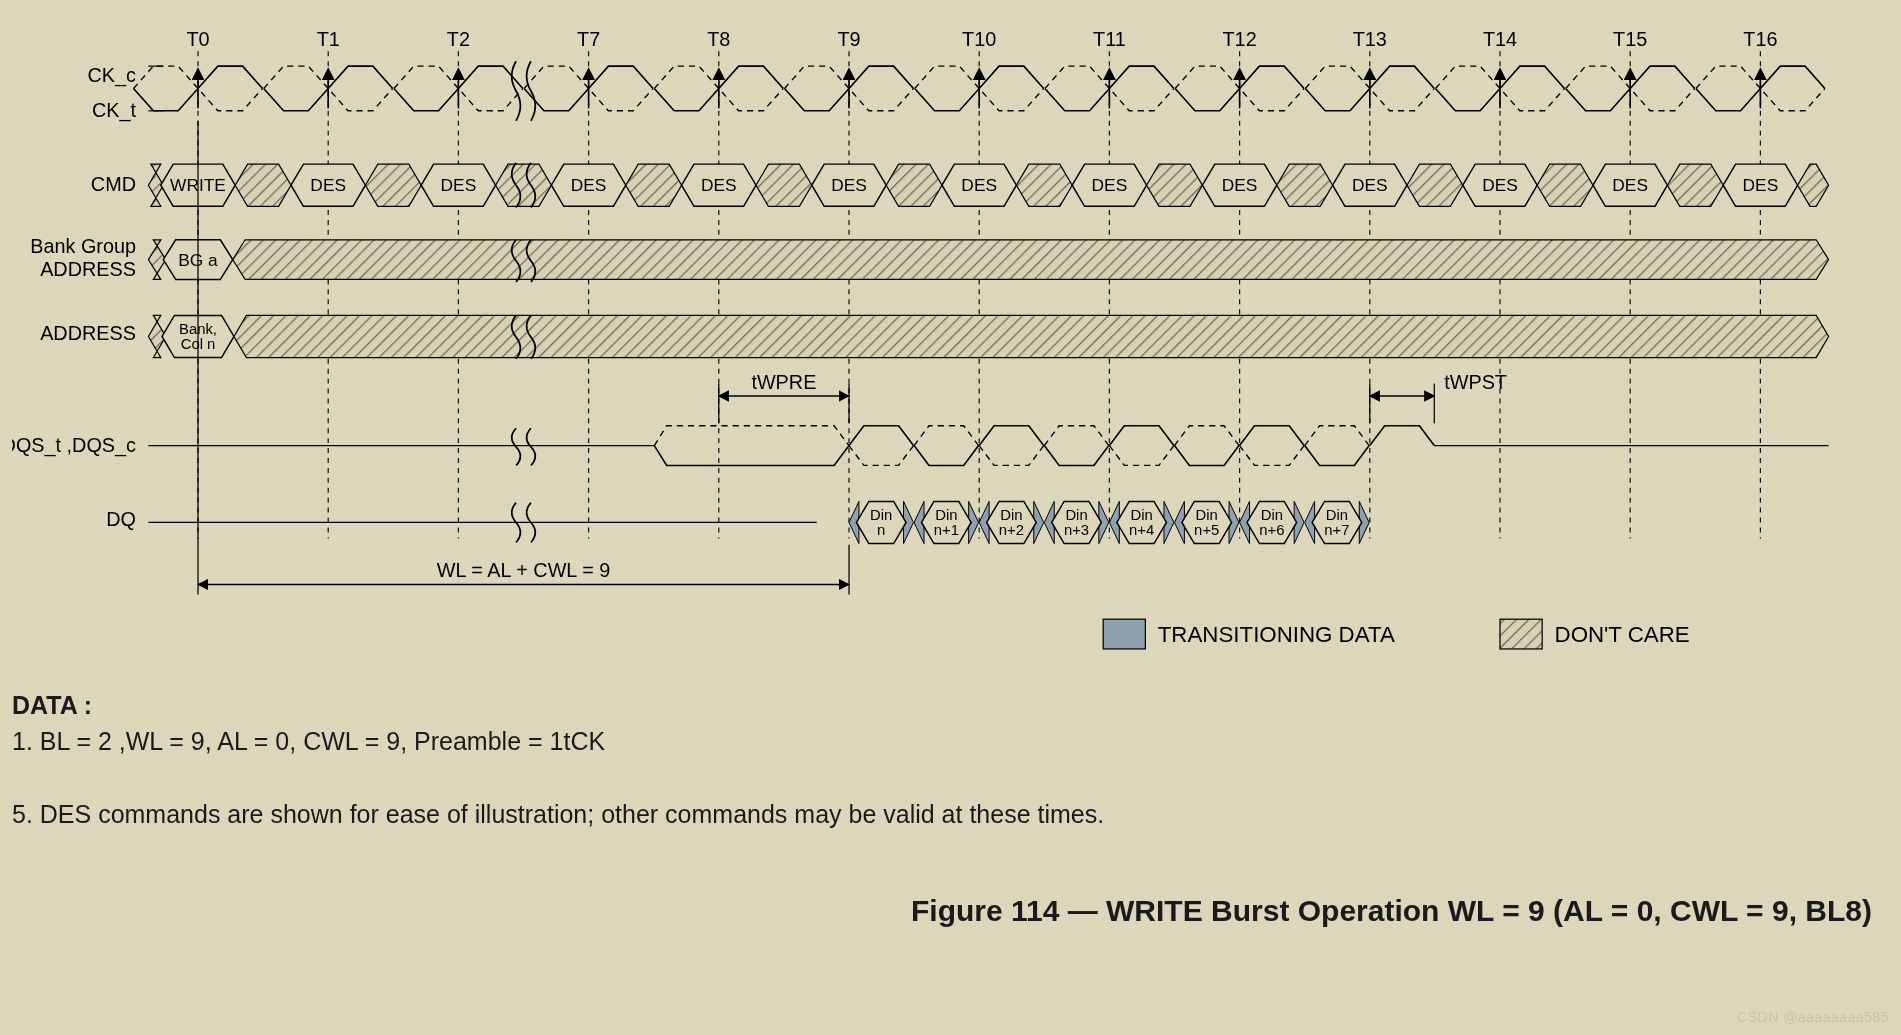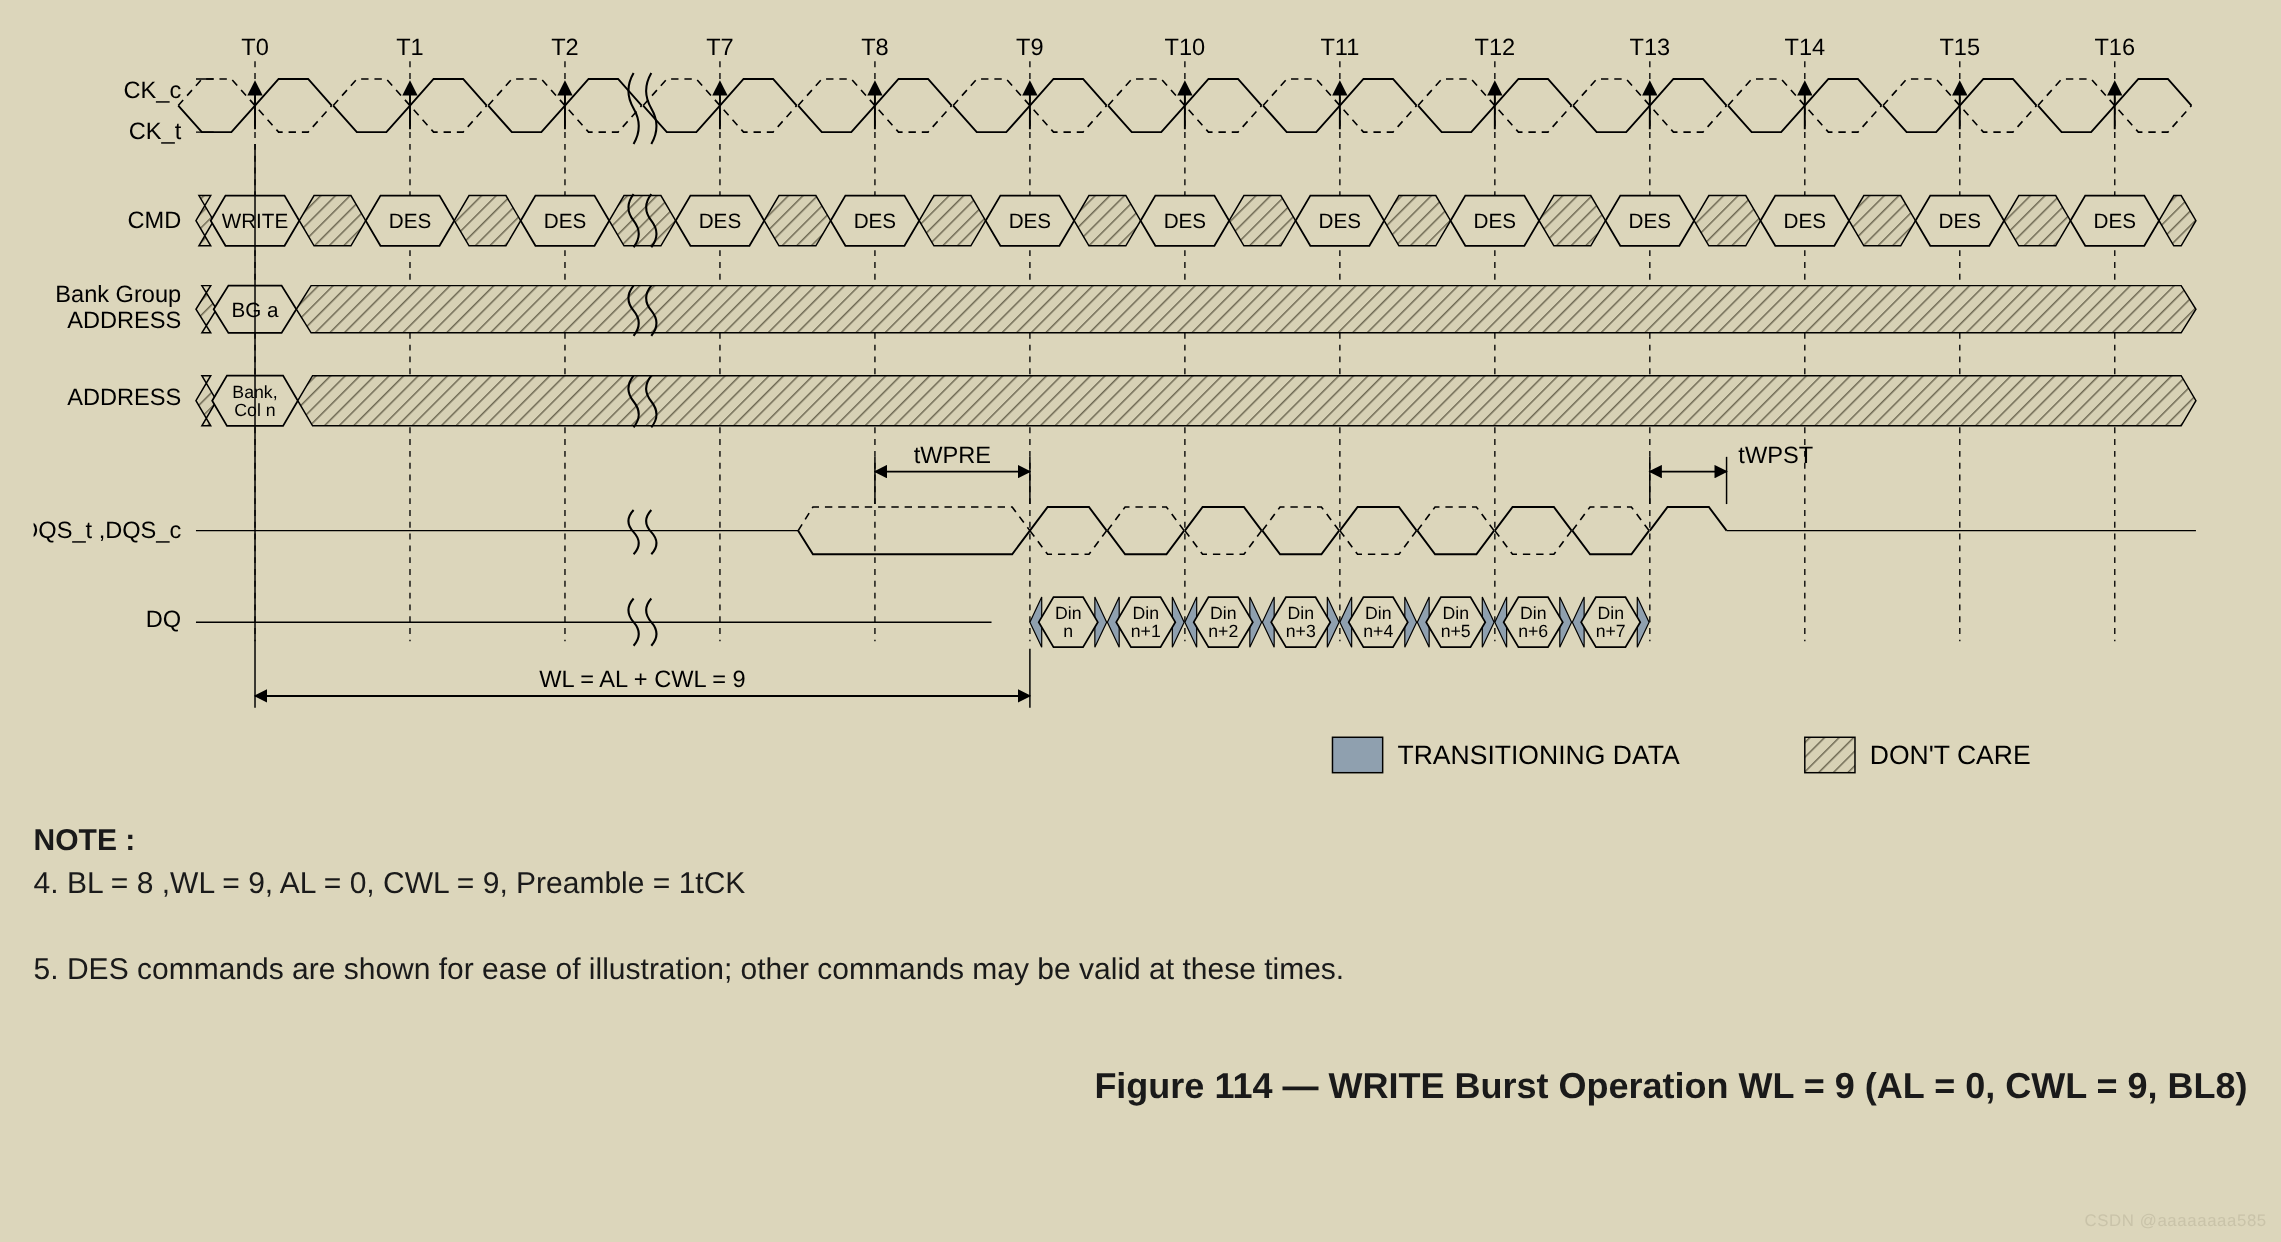--- a/index.html
+++ b/index.html
@@ -1,16 +1,16 @@
 <!DOCTYPE html>
 <html><head>
 <meta charset="utf-8">
 <style>
   html,body{margin:0;padding:0;background:#dcd6bb;font-family:Arial,Helvetica,sans-serif;color:#1a1a1a;}
-  .page{padding:24px 28px 40px 28px;max-width:1860px;}
+  .page{padding:24px 28px 40px 12px;max-width:1860px;}
   svg{display:block;}
   .notes{margin-top:18px;font-size:25px;line-height:1.45;}
   .notes .hdr{font-weight:bold;}
   .fig-title{text-align:right;font-weight:bold;font-size:30px;margin-top:26px;}
   .watermark{position:fixed;right:12px;bottom:10px;color:#c9c3a9;font-size:14px;letter-spacing:.5px;}
 </style>
 </head>
 <body>
 <div class="page">
 
@@ -263,22 +263,22 @@
 
   <g id="legend" font-size="18" font-family="Arial">
         <rect x="880" y="480" width="34" height="24" fill="#8fa0af" stroke="#000"></rect>
         <text x="924" y="498">TRANSITIONING DATA</text>
         <rect x="1200" y="480" width="34" height="24" fill="url(#hatch)" stroke="#000"></rect>
         <text x="1244" y="498">DON'T CARE</text>
       </g>
 </svg>
 
 <div class="notes">
-  <span class="hdr"><span>NOTE</span> :</span><br>
-  <span>4. BL = 8 ,WL = 9, AL = 0, CWL = 9, Preamble = 1tCK</span><br>
+  <span class="hdr"><span>DATA</span> :</span><br>
+  <span>1. BL = 2 ,WL = 9, AL = 0, CWL = 9, Preamble = 1tCK</span><br>
   <br>
   <span>5. DES commands are shown for ease of illustration; other commands may be valid at these times.</span><br>
   <br>
 </div>
 
 <div class="fig-title">Figure 114 — WRITE Burst Operation WL = 9 (AL = 0, CWL = 9, BL8)</div>
 </div>
 
 <div class="watermark">CSDN @aaaaaaaa585</div>
 

